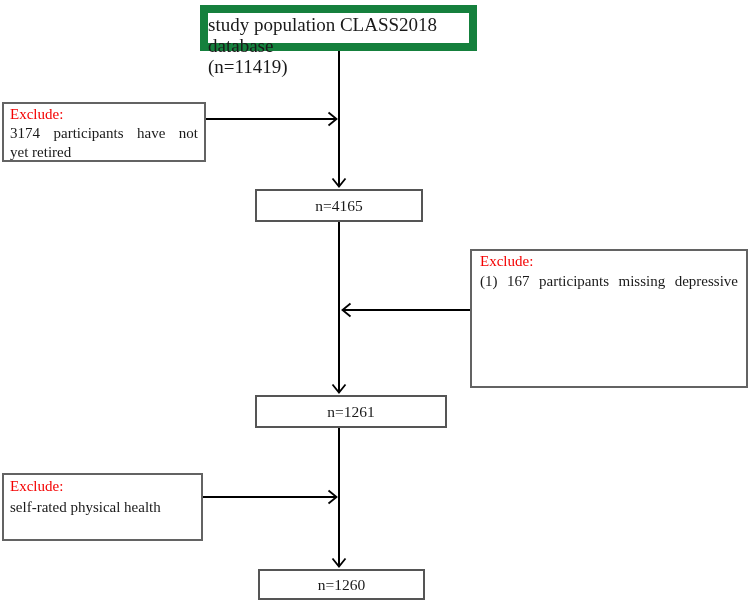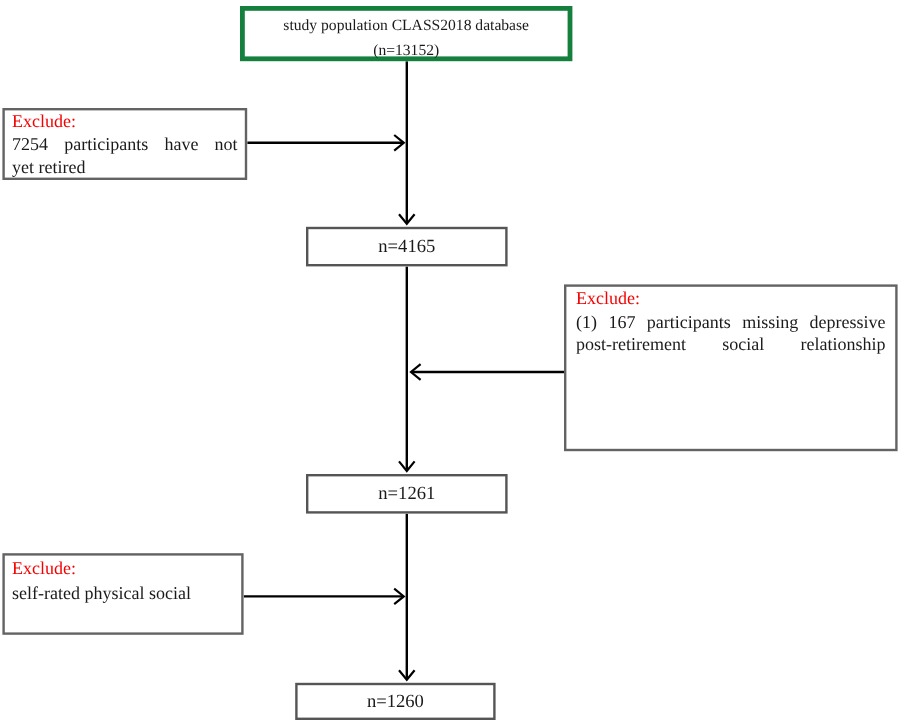--- a/index.html
+++ b/index.html
@@ -24,61 +24,61 @@
     height: 604px;
     z-index: 0;
   }
   .box {
     position: absolute;
     box-sizing: border-box;
     background: #ffffff;
     z-index: 1;
   }
   .flow-box {
-    border: 4px solid #15803d;
-    text-align: center;
-    font-size: 13px;
+    border: 8px solid #15803d;
+    font-size: 19px;
     line-height: 21px;
     padding-top: 1px;
   }
   .n-box {
     border: 2px solid #555555;
     display: flex;
     align-items: center;
     justify-content: center;
     text-align: center;
     font-size: 15.5px;
   }
   .excl-box {
     border: 2px solid #636363;
     font-size: 15px;
     padding: 1px 6px 0 6px;
+    margin-top: 12px;
   }
   .excl-title {
     color: #f40000;
     text-align: left;
   }
   .jline {
     text-align: justify;
     text-align-last: justify;
     text-justify: inter-word;
     white-space: normal;
   }
   .lline {
     text-align: right;
     text-align-last: left;
   }
   
   #box-top      { left: 200px; top: 5px;   width: 277px; height: 46px; }
   #box-excl-1   { left: 2px;   top: 90px;  width: 204px; height: 60px; line-height: 18.8px; }
   #box-n-4165   { left: 255px; top: 189px; width: 168px; height: 33px; }
   #box-excl-2   { left: 470px; top: 237px; width: 278px; height: 139px; line-height: 19.5px; padding-left: 8px; padding-right: 8px; }
-  #box-n-1261   { left: 255px; top: 395px; width: 168px; height: 33px; }
+  #box-n-1261   { left: 255px; top: 395px; width: 192px; height: 33px; }
   #box-excl-3   { left: 2px;   top: 461px; width: 201px; height: 68px; line-height: 21px; }
-  #box-n-1260   { left: 246px; top: 569px; width: 167px; height: 31px; }
+  #box-n-1260   { left: 258px; top: 569px; width: 167px; height: 31px; }
 </style>
 </head>
 <body>
 
 <div class="canvas">
 
   <svg class="connector-layer" viewBox="0 0 750 604" xmlns="http://www.w3.org/2000/svg">
 
     <g stroke="#000000" stroke-width="2" fill="none">
       <path d="M339 51 L339 185"></path>
@@ -106,45 +106,44 @@
     </g>
 
     <g stroke="#000000" stroke-width="2" fill="none">
       <path d="M203 497 L336 497"></path>
       <path d="M328.5 490.5 L336.5 497 L328.5 503.5" stroke-width="1.8"></path>
     </g>
   </svg>
 
   <div class="box flow-box" id="box-top">
     <div>study population CLASS2018 database</div>
-    <div>(n=13152)</div>
+    <div>(n=11419)</div>
   </div>
 
   <div class="box excl-box" id="box-excl-1">
     <div class="excl-title">Exclude:</div>
-    <div class="jline">7254 participants have not</div>
+    <div class="jline">3174 participants have not</div>
     <div class="lline">yet retired</div>
   </div>
 
   <div class="box n-box" id="box-n-4165">
     <div>n=4165</div>
   </div>
 
   <div class="box excl-box" id="box-excl-2">
     <div class="excl-title">Exclude:</div>
     <div class="jline">(1) 167 participants missing depressive</div>
-    <div class="jline">post-retirement social relationship</div>
   </div>
 
   <div class="box n-box" id="box-n-1261">
     <div>n=1261</div>
   </div>
 
   <div class="box excl-box" id="box-excl-3">
     <div class="excl-title">Exclude:</div>
-    <div class="lline">self-rated physical social</div>
+    <div class="lline">self-rated physical health</div>
   </div>
 
   <div class="box n-box" id="box-n-1260">
     <div>n=1260</div>
   </div>
 
 </div>
 
 </body></html>

